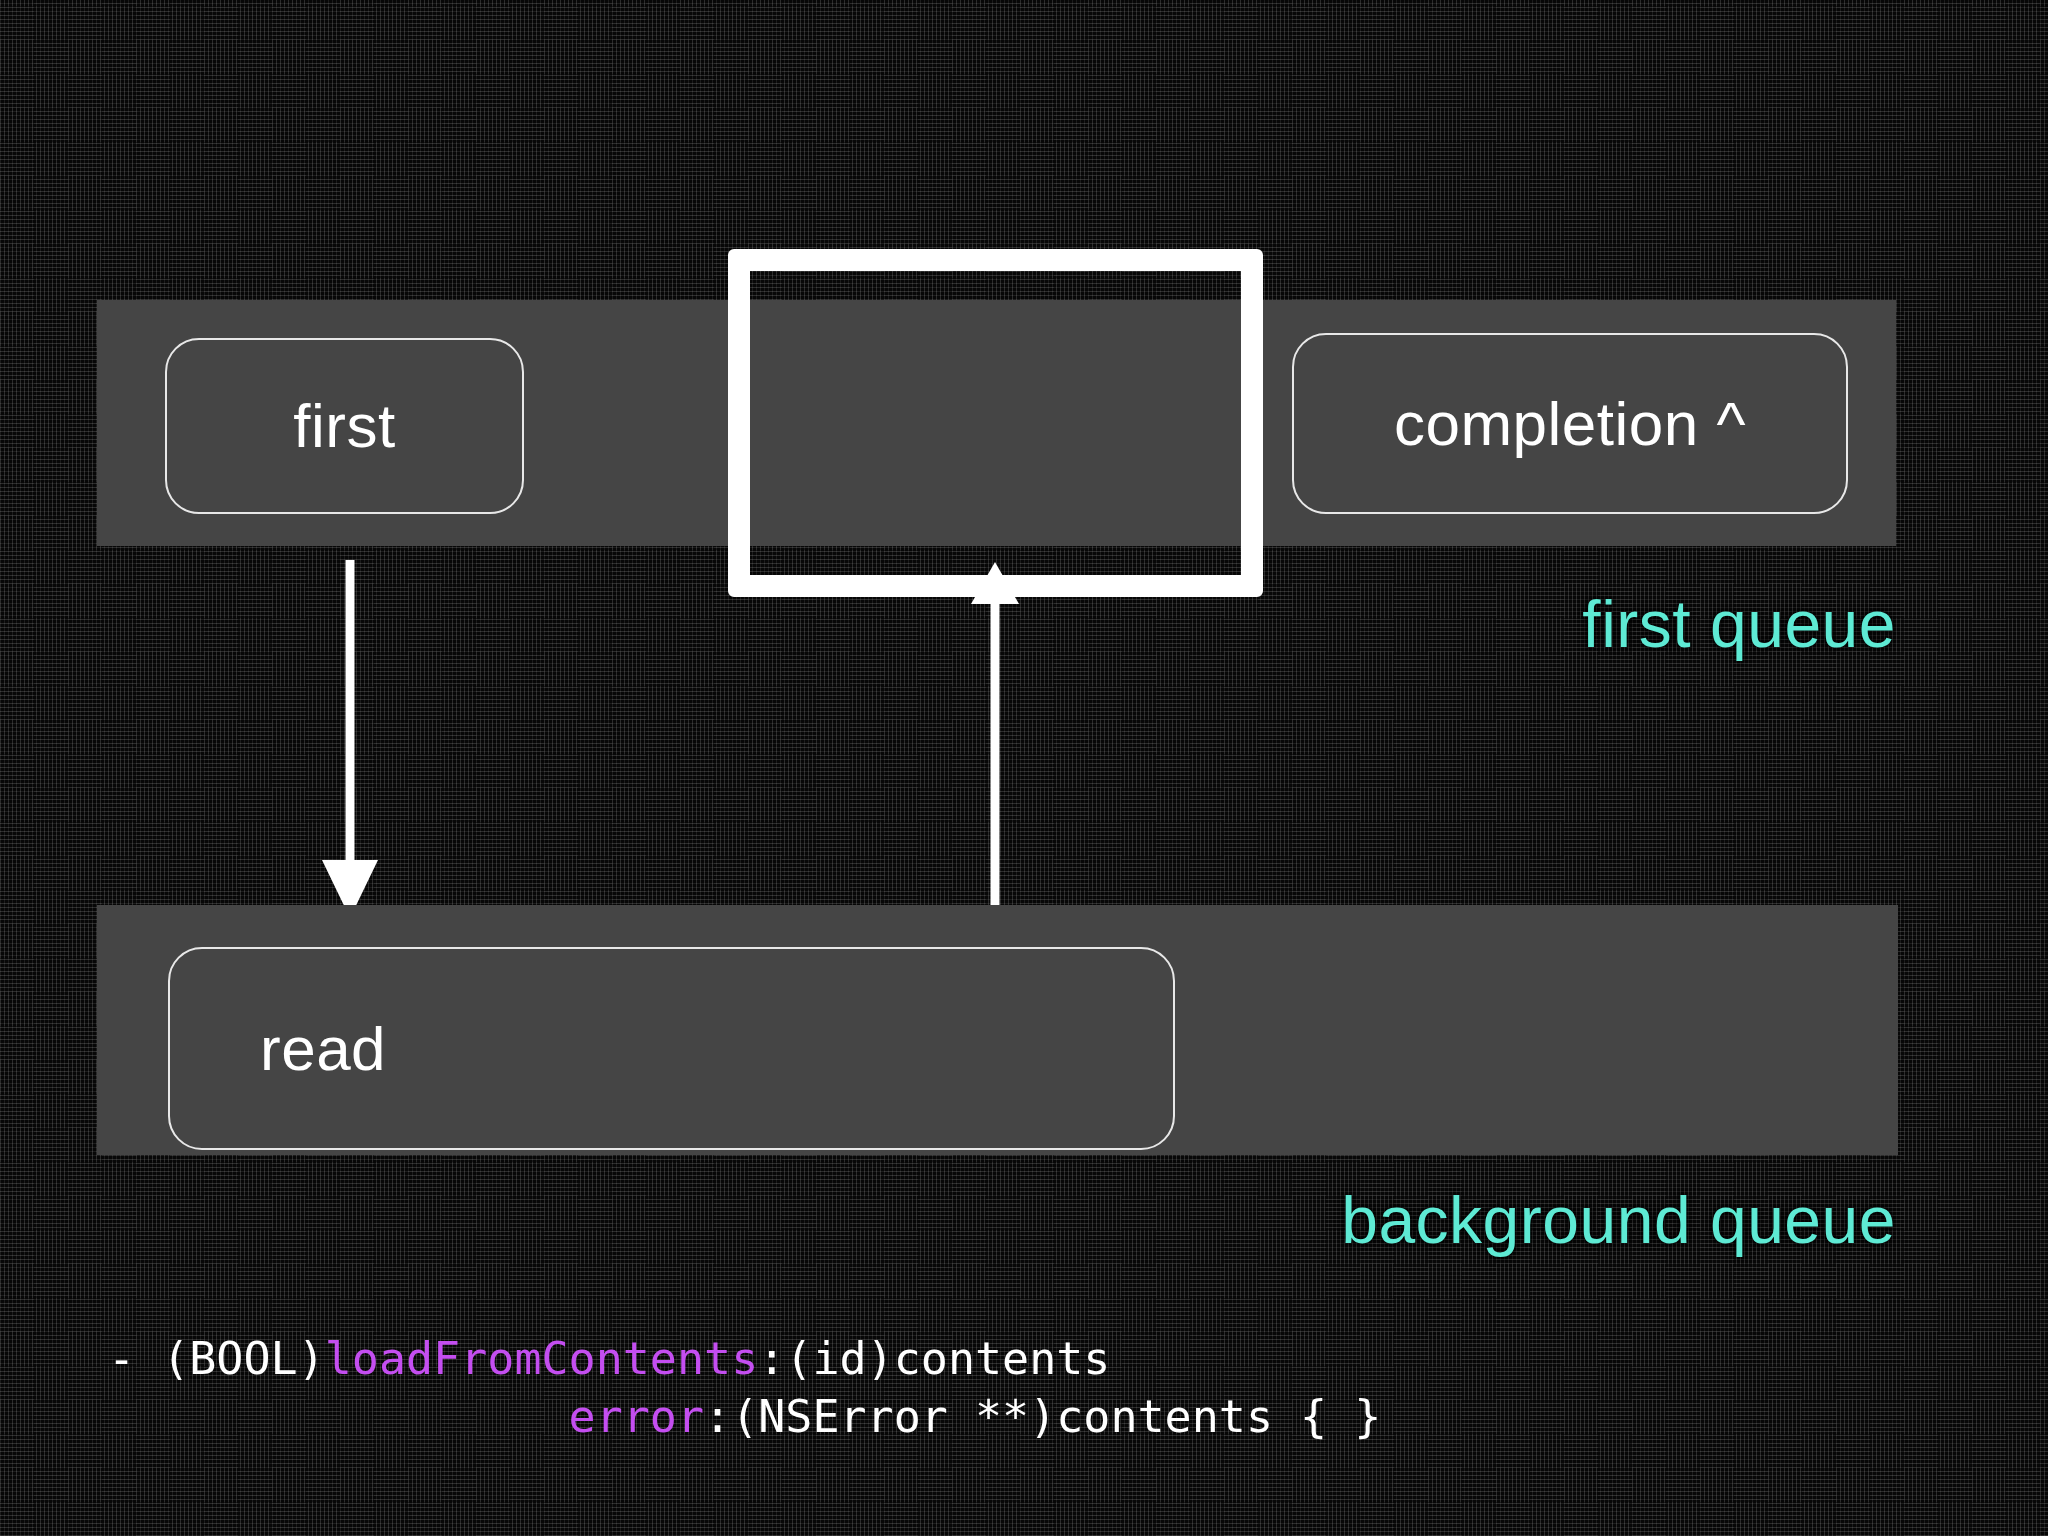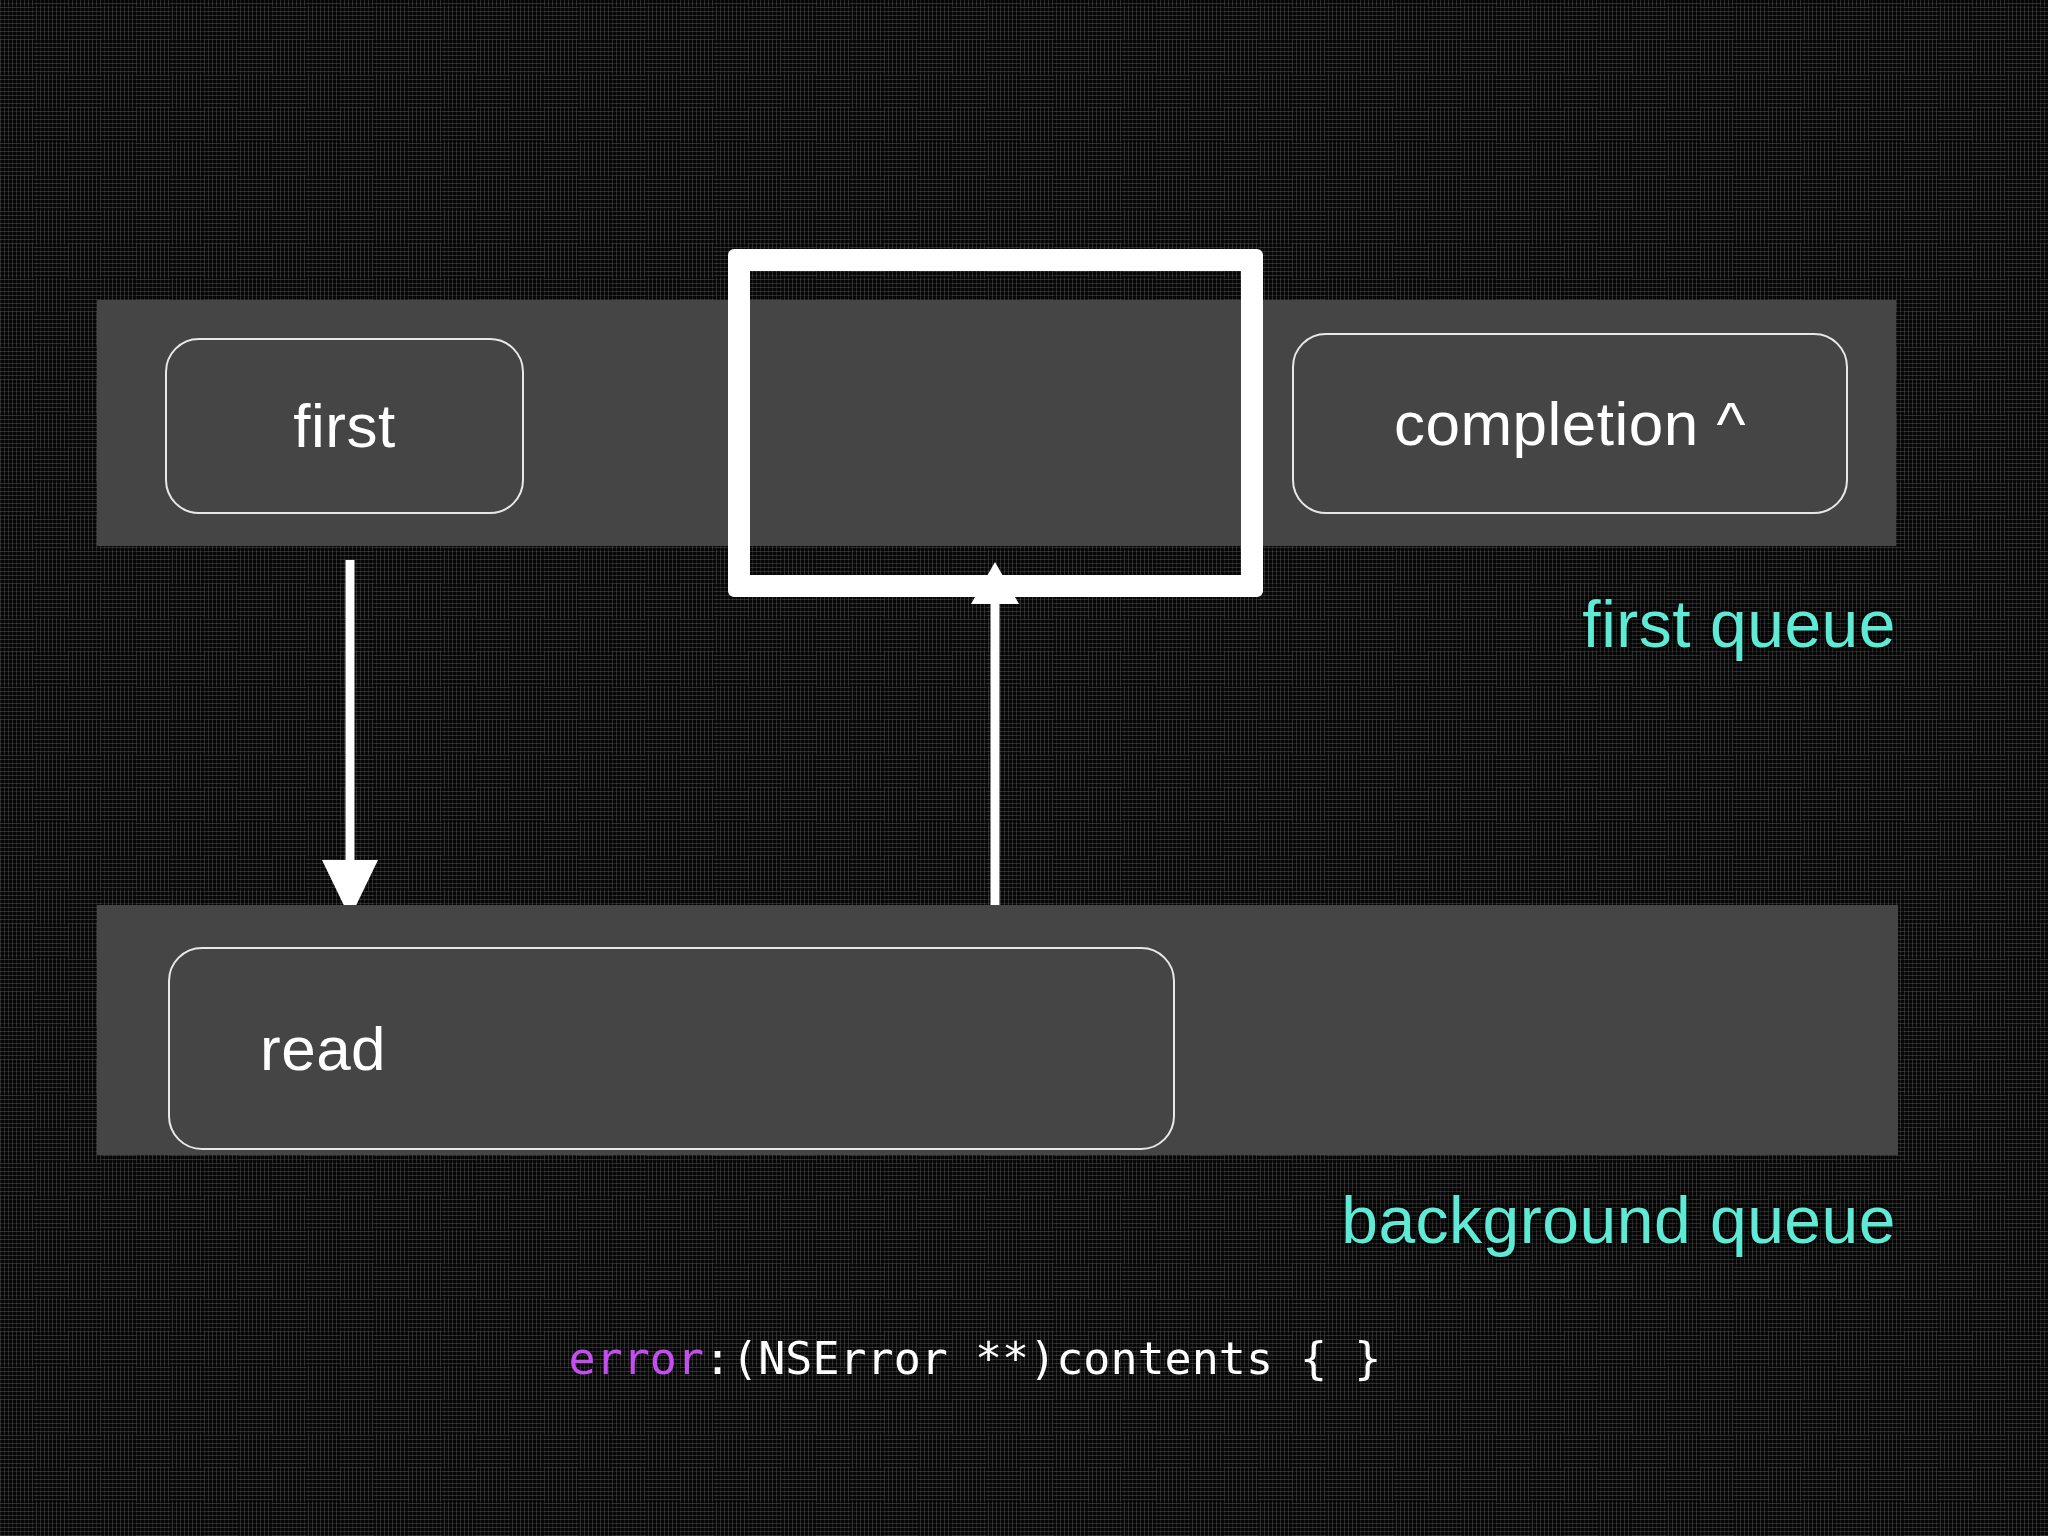--- a/index.html
+++ b/index.html
@@ -222,15 +222,15 @@
     <line x1="50" y1="42" x2="50" y2="360" stroke="#ffffff" stroke-width="9"></line>
     <polygon points="50,2 26,44 74,44" fill="#ffffff"></polygon>
   </svg>
 
   <div class="queue-bar" id="queue-bg"></div>
 
   <div class="task-box leftpad" id="box-read">read</div>
 
   <div class="queue-caption" id="caption-bg-queue">background queue</div>
 
-  <div id="code-block"><span class="code-line"><span>                 </span><span class="kw">error</span><span>:(NSError **)contents { }</span></span></div>
+  <div id="code-block"><span class="code-line"><span>- (BOOL)</span><span class="kw">loadFromContents</span><span>:(id)contents</span></span><span class="code-line"><span>                 </span><span class="kw">error</span><span>:(NSError **)contents { }</span></span></div>
 
 </div>
 
 </body></html>

